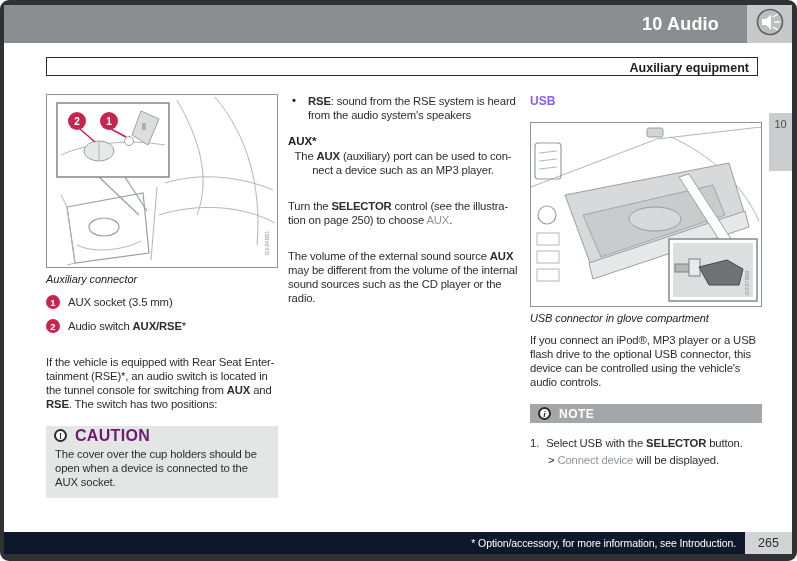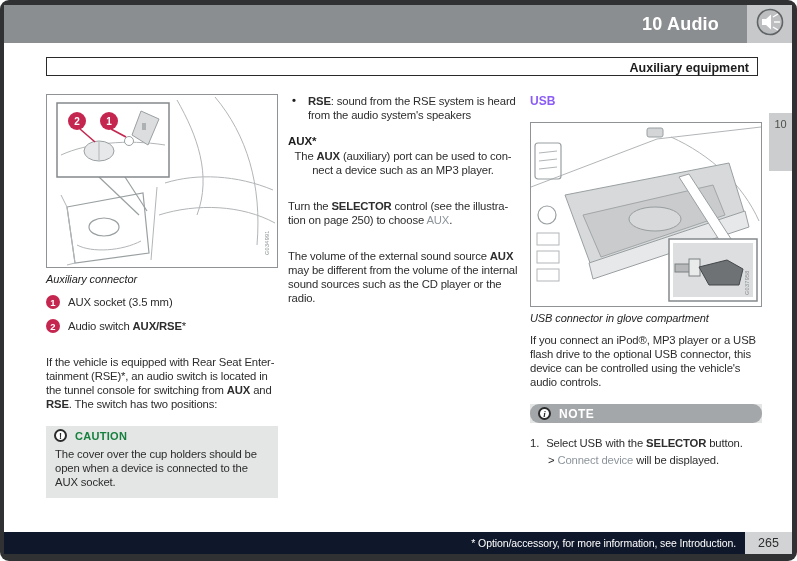--- a/index.html
+++ b/index.html
@@ -33,23 +33,23 @@
   .fig-caption { font-style:italic; font-size:11px; color:#1f1f1f; margin-top:5px; letter-spacing:-.1px; }
 
   .callout-row { display:flex; align-items:center; gap:8px; margin-top:10px; }
   .callout-num { flex:0 0 14px; width:14px; height:14px; border-radius:50%; background:#c5264f;
                  color:#fff; font-size:9.5px; font-weight:bold; display:flex; align-items:center; justify-content:center; }
 
   .para { margin-top:22px; }
 
   
   .advisory { background:#e4e5e5; margin-top:15px; }
-  .advisory-head { display:flex; align-items:center; gap:8px; padding:3px 8px; height:19px;border-radius:9px; }
+  .advisory-head { display:flex; align-items:center; gap:8px; padding:3px 8px; height:19px; }
   .advisory-head.dark { background:#a4a7a9; }
-  .caution-title { color:#15803d; font-weight:bold; font-size:11px; letter-spacing:.3px; }
+  .caution-title { color:#701a75; font-weight:bold; font-size:16px; letter-spacing:.3px; }
   .note-title { color:#fff; font-weight:bold; font-size:12px; letter-spacing:.5px; }
   .advisory-body { padding:2px 9px 9px 9px; }
   .icon-circle { width:13px; height:13px; border-radius:50%; border:2px solid #2b2b2b; background:#fff;
                  display:flex; align-items:center; justify-content:center; flex:0 0 13px; }
   .caution-icon::before { content:"!"; font-weight:bold; font-size:9px; color:#2b2b2b; }
   .note-icon::before { content:"i"; font-weight:bold; font-style:italic; font-size:9px; color:#2b2b2b;
                        font-family:"Liberation Serif", serif; }
 
   
   .bullet { position:relative; padding-left:20px; margin-bottom:7px; }

